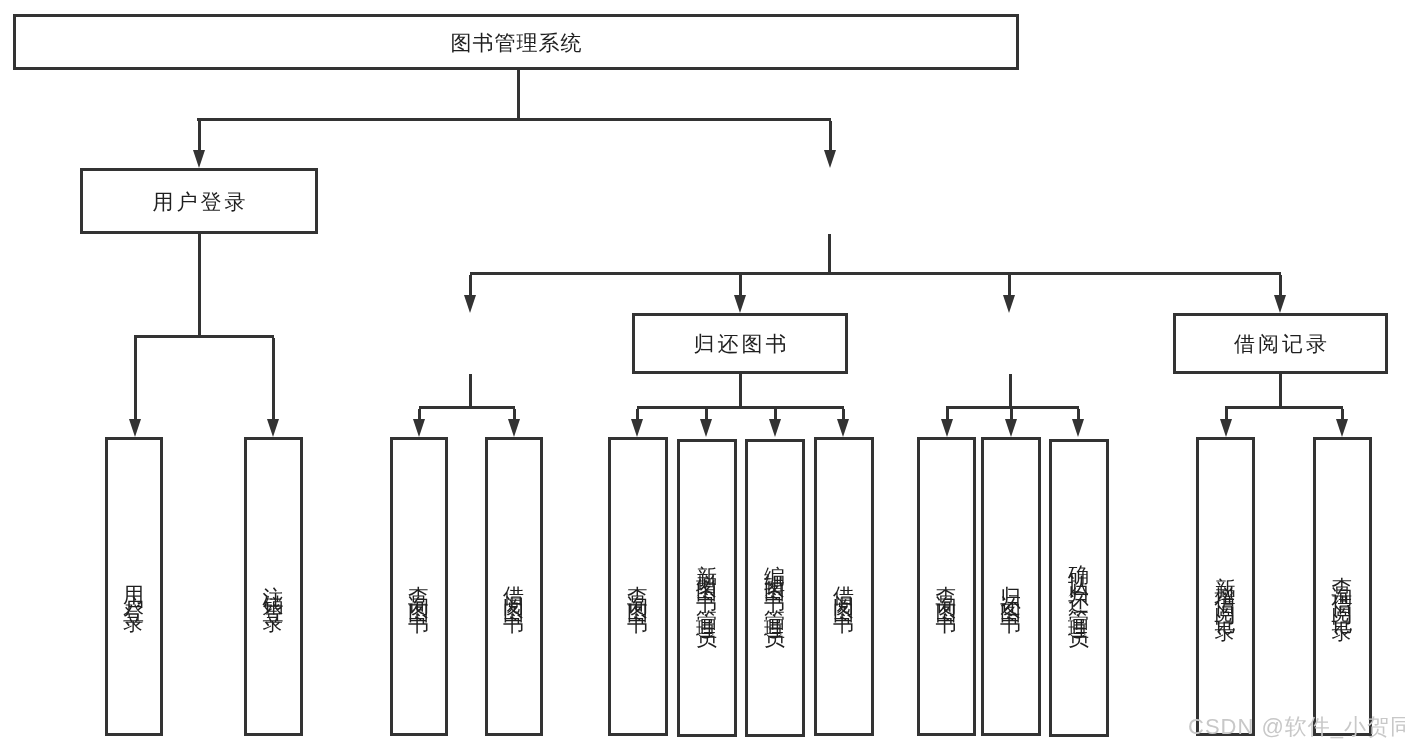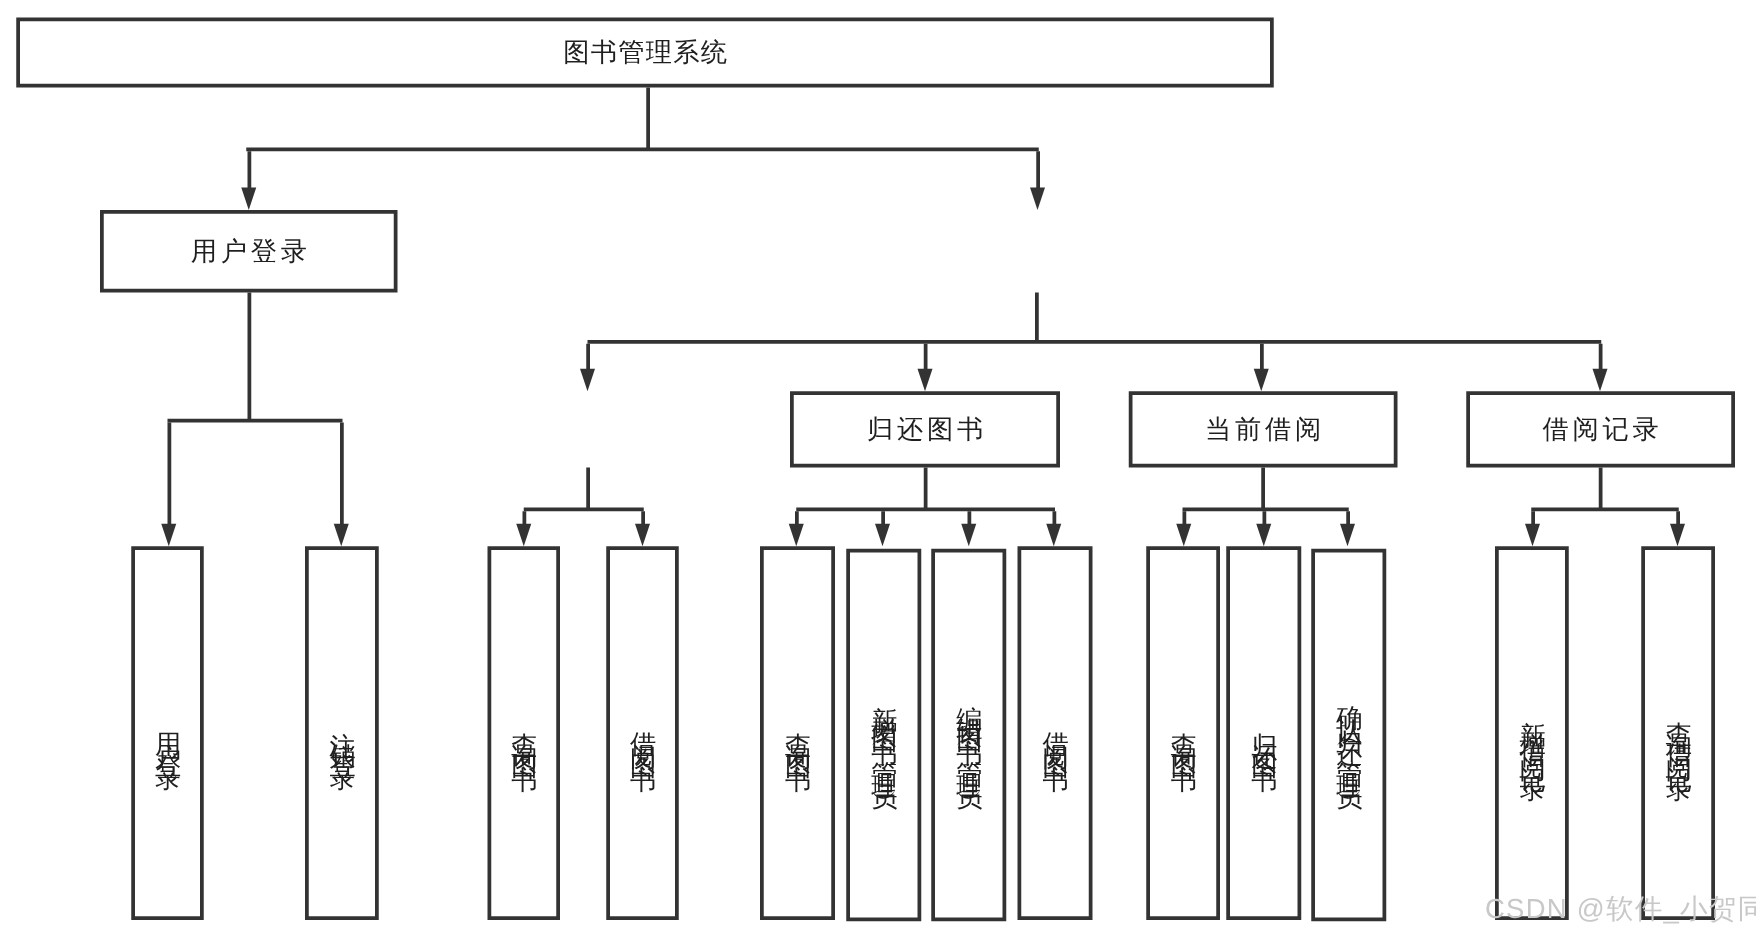--- a/index.html
+++ b/index.html
@@ -62,23 +62,20 @@
   <div class="node" style="left:13px;top:14px;width:1006px;height:56px;">
     <span class="h-label root-label">图书管理系统</span>
   </div>
 
   <div class="node" style="left:80px;top:168px;width:238px;height:66px;">
     <span class="h-label">用户登录</span>
   </div>
 
   <div class="node" style="left:632px;top:313px;width:216px;height:61px;">
     <span class="h-label">归还图书</span>
-  </div>
-  <div class="node" style="left:903px;top:313px;width:215px;height:61px;">
-    <span class="h-label">当前借阅</span>
   </div>
   <div class="node" style="left:1173px;top:313px;width:215px;height:61px;">
     <span class="h-label">借阅记录</span>
   </div>
 
   <div class="node leaf" style="left:105px;top:437px;width:58px;height:299px;">
     <span class="v-label">用户登录</span>
   </div>
   <div class="node leaf" style="left:244px;top:437px;width:59px;height:299px;">
     <span class="v-label">注销登录</span>

